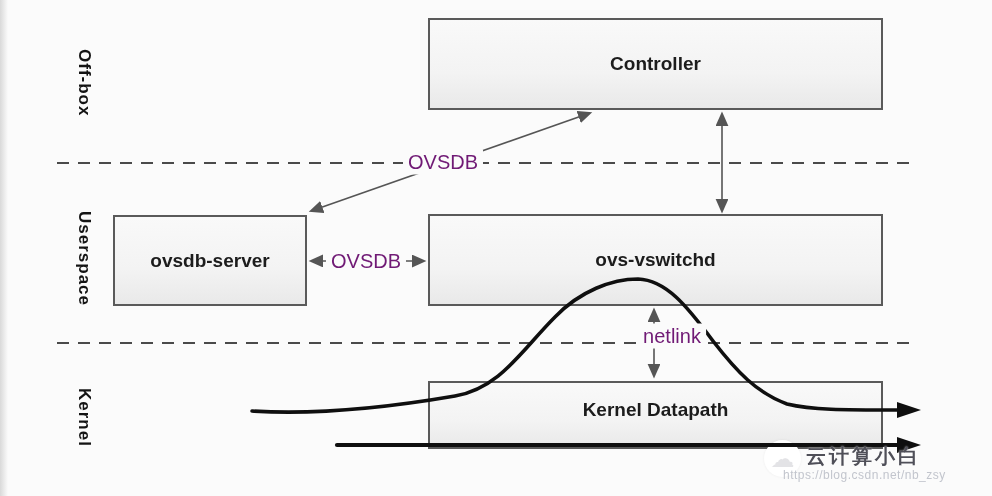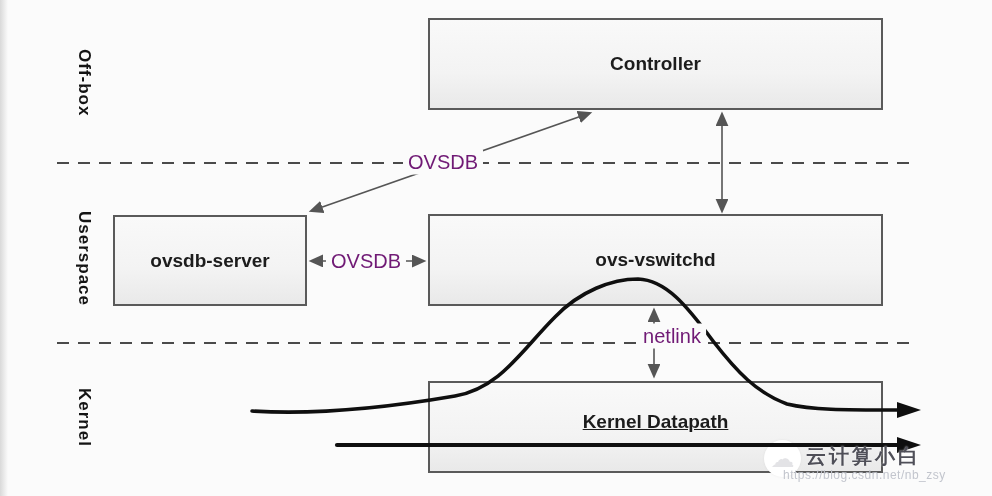--- a/index.html
+++ b/index.html
@@ -27,21 +27,21 @@
   .box{
     position:absolute;z-index:2;box-sizing:border-box;
     border:2px solid #5a5a5a;
     background:linear-gradient(180deg,#f9f9f9 0%,#f3f3f3 60%,#e9e9e9 100%);
     display:flex;align-items:center;justify-content:center;
     font-weight:bold;font-size:19px;color:#1c1c1c;
   }
   .box-controller{left:428px;top:18px;width:455px;height:92px;}
   .box-ovsdb-server{left:113px;top:215px;width:194px;height:91px;}
   .box-ovs-vswitchd{left:428px;top:214px;width:455px;height:92px;}
-  .box-kernel-datapath{left:428px;top:381px;width:455px;height:92px;text-decoration:underline;}
+  .box-kernel-datapath{left:428px;top:381px;width:455px;height:68px;}
   .box-kernel-datapath .box-label{margin-top:-10px;}
   svg.overlay{position:absolute;left:0;top:0;z-index:3;pointer-events:none;}
   .link-label{
     position:absolute;z-index:4;transform:translate(-50%,-50%);
     background:#fbfbfb;padding:1px 5px;
     font-size:20px;color:#701a75;white-space:nowrap;
   }
   .lbl-ovsdb-top{left:443px;top:162px;}
   .lbl-openflow{left:718px;top:162px;}
   .lbl-ovsdb-mid{left:366px;top:261px;}

